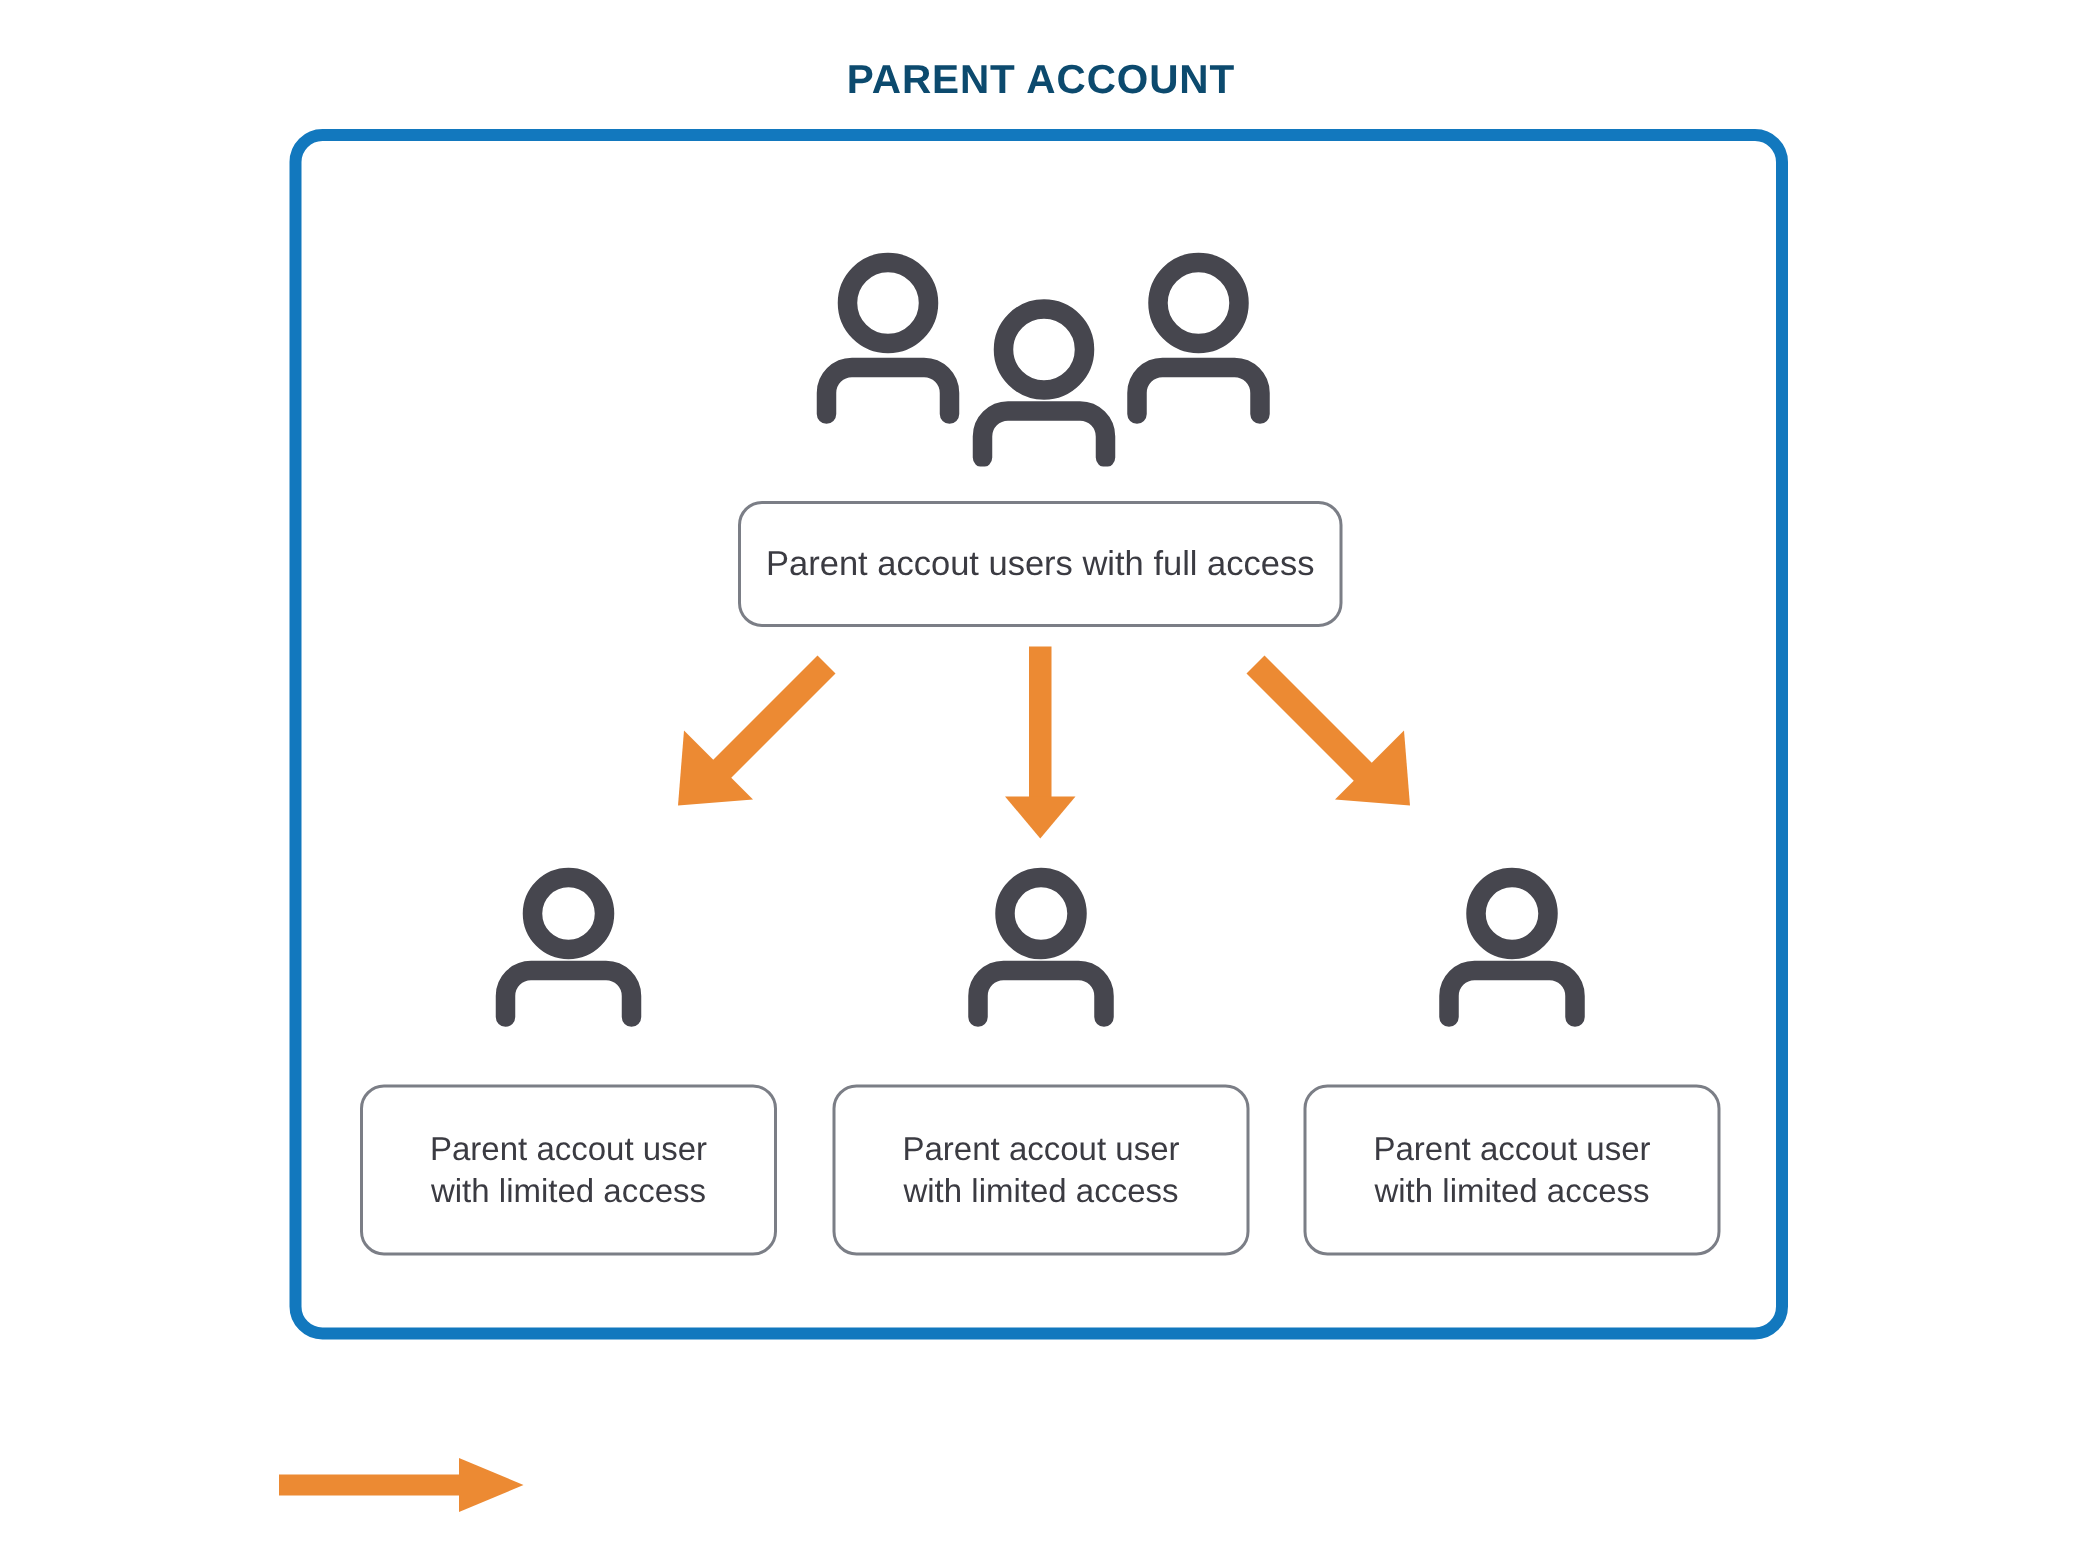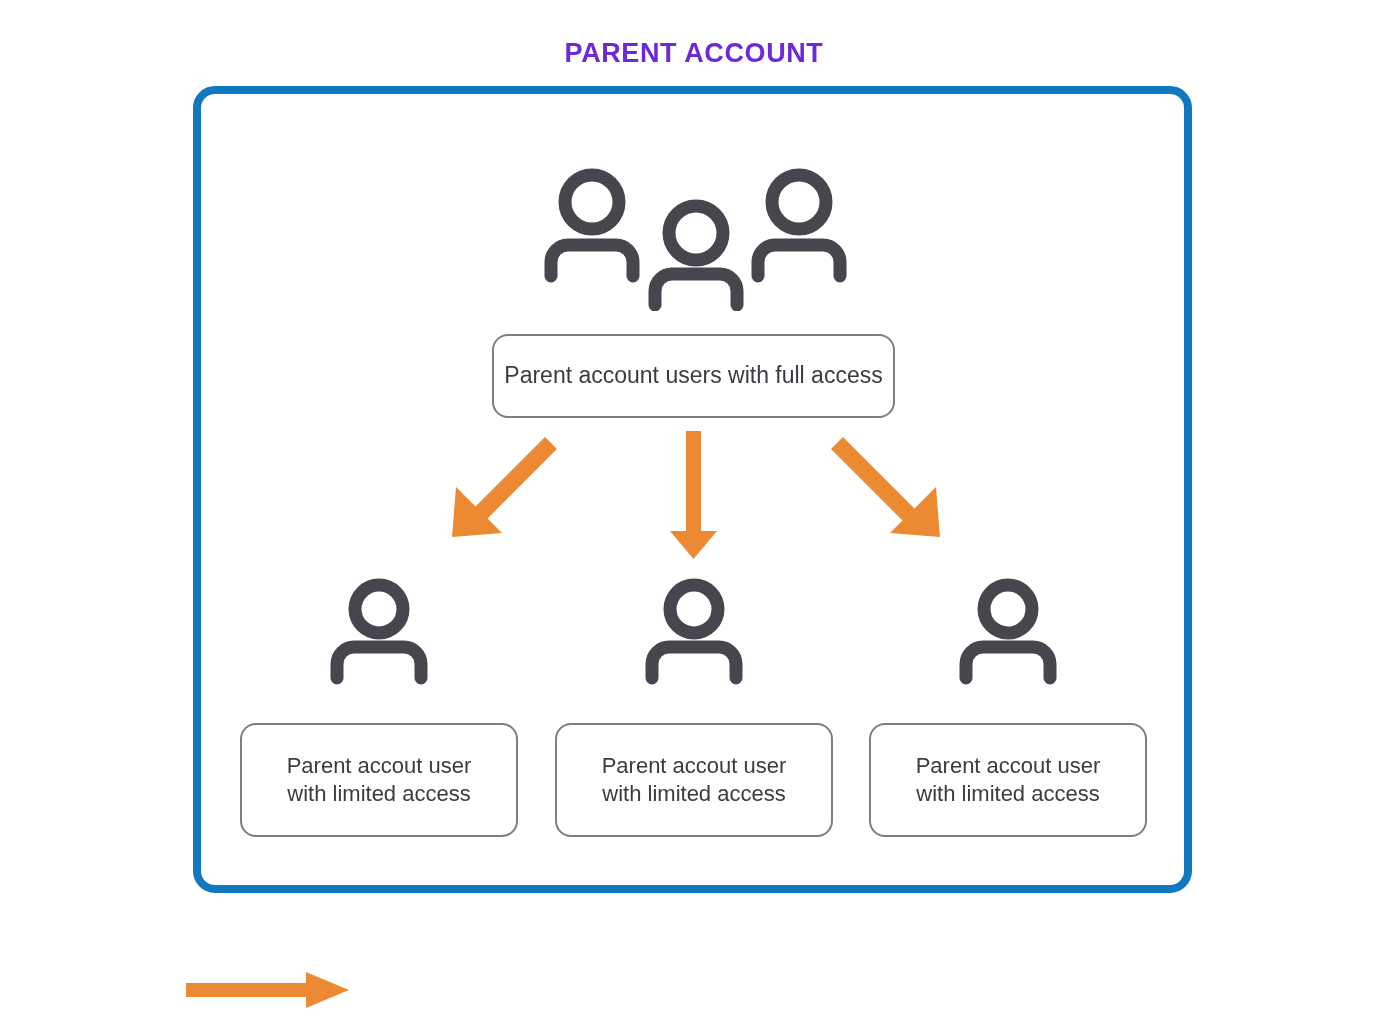--- a/index.html
+++ b/index.html
@@ -25,21 +25,21 @@
   
   .page-title {
     position: absolute;
     left: 0;
     top: 38px;
     width: 1388px;
     text-align: center;
     font-size: 27px;
     font-weight: bold;
     letter-spacing: 0.6px;
-    color: #6d28d9;
+    color: #0c4a6e;
   }
 
   
   .account-frame {
     position: absolute;
     left: 193px;
     top: 86px;
     width: 999px;
     height: 807px;
     box-sizing: border-box;
@@ -149,21 +149,21 @@
         <circle cx="262" cy="39" r="27"></circle>
         <path d="M221 113 V99 a17 17 0 0 1 17 -17 H286 a17 17 0 0 1 17 17 V113"></path>
 
         <circle cx="159" cy="70" r="27"></circle>
         <path d="M118 142 V128 a17 17 0 0 1 17 -17 H183 a17 17 0 0 1 17 17 V142"></path>
       </g>
     </svg>
   </div>
 
   <div class="label-box top-box">
-    <span>Parent account users with full access</span>
+    <span>Parent accout users with full access</span>
   </div>
 
   <div class="arrows-layer">
     <svg width="1388" height="1035" viewBox="0 0 1388 1035" aria-hidden="true">
 
       <g fill="#ec8a33">
         <path d="M545 437 L557 449 L487 519 L475 507 Z"></path>
         <path d="M452 537 L456 487 L502 533 Z"></path>
       </g>
 

